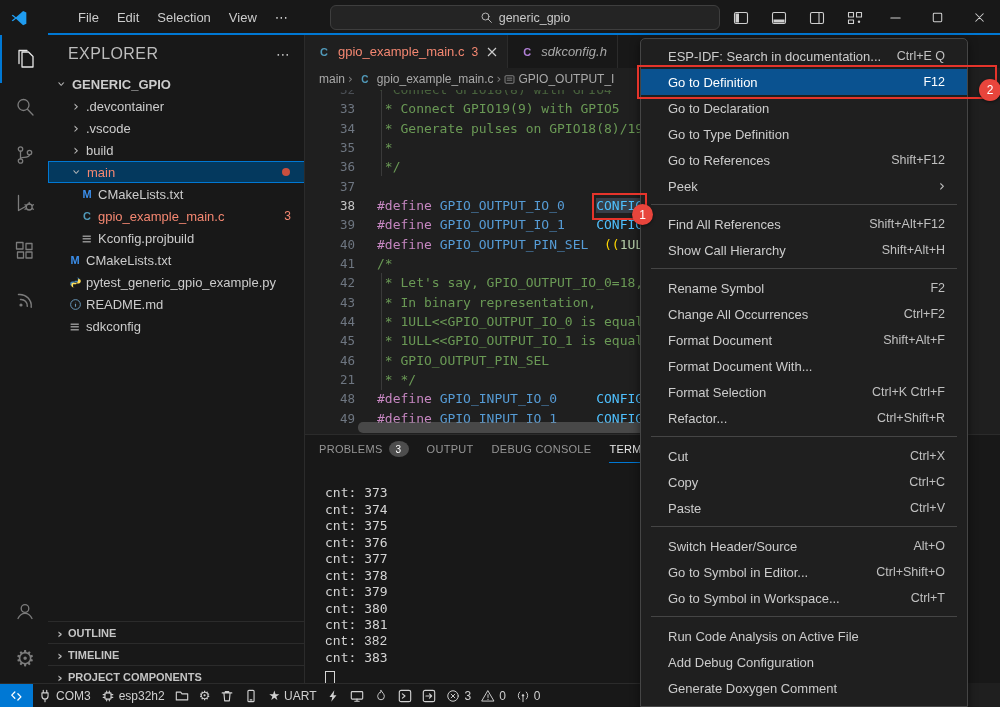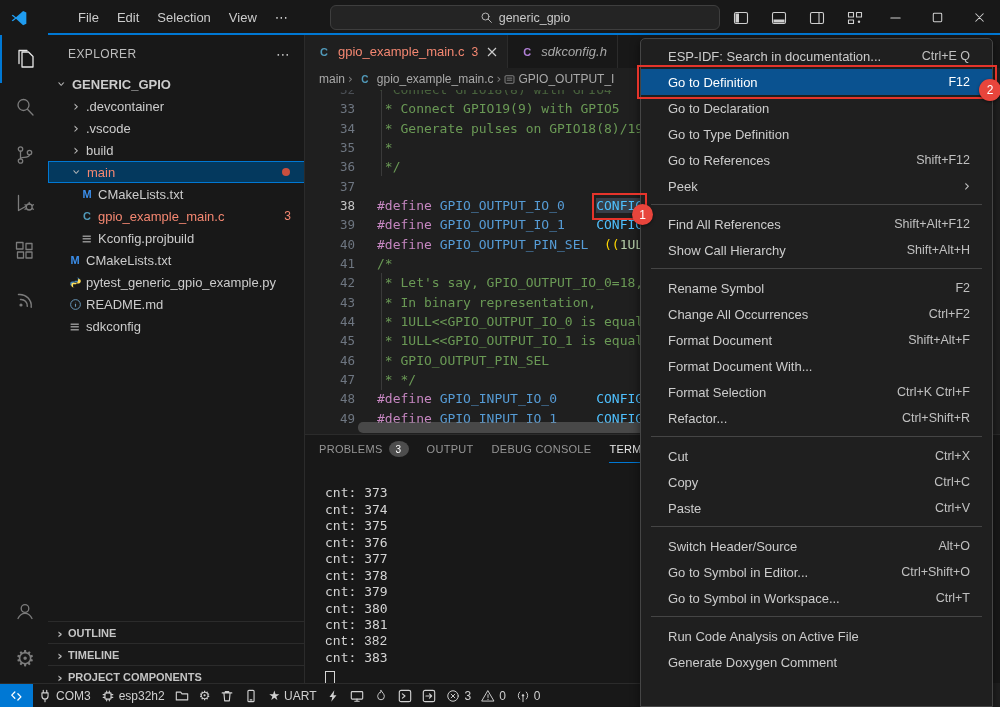--- a/index.html
+++ b/index.html
@@ -30,21 +30,21 @@
   .ab-item{height:48px;display:flex;align-items:center;justify-content:center;color:#7c7c7c;
            border-left:2px solid transparent;box-sizing:border-box;}
   .ab-item.active{color:#e7e7e7;border-left:2px solid #0078d4;}
   #ab-bottom{margin-top:auto;}
   .ab-glyph{font-size:22px;line-height:1;}
 
   
   #sidebar{position:absolute;left:48px;top:35px;width:257px;height:648px;background:#181818;
            border-right:1px solid #2b2b2b;box-sizing:border-box;overflow:hidden;}
   #sidebar-header{height:38px;display:flex;align-items:center;padding:0 14px 0 20px;}
-  #sidebar-title{font-size:12px;color:#bdbdbd;letter-spacing:.4px;}
+  #sidebar-title{font-size:16px;color:#bdbdbd;letter-spacing:.4px;}
   #sidebar-more{margin-left:auto;color:#bdbdbd;font-size:14px;}
   #tree{position:absolute;left:0;top:38px;width:257px;}
   .trow{position:absolute;left:0;width:257px;height:22px;display:flex;align-items:center;
         box-sizing:border-box;color:#cccccc;}
   .trow.selected{background:#04395e;border:1px solid #0078d4;}
   .trow .chev{width:16px;color:#b8b8b8;font-size:14px;display:inline-block;text-align:center;
               font-family:"DejaVu Sans",sans-serif;}
   .chev.expanded{transform:rotate(90deg);}
   .ficon{width:18px;display:inline-flex;justify-content:center;align-items:center;
          font-weight:bold;font-size:11px;}
@@ -104,21 +104,21 @@
 
   
   #statusbar{position:absolute;left:0;top:683px;width:820px;height:24px;background:#181818;
              border-top:1px solid #2b2b2b;box-sizing:border-box;display:flex;align-items:center;
              font-size:12px;color:#d0d0d0;}
   .sb-item{display:flex;align-items:center;gap:4px;padding:0 5px;height:24px;}
   .sb-item.remote{background:#0078d4;color:#ffffff;width:23px;justify-content:center;padding:0 5px;}
   .sb-glyph{font-size:13px;line-height:1;}
 
   
-  #context-menu{position:absolute;left:640px;top:38px;width:353px;height:669px;background:#1f1f1f;
+  #context-menu{position:absolute;left:640px;top:38px;width:328px;height:669px;background:#1f1f1f;
                 border:1px solid #454545;border-radius:5px 5px 0 0;box-sizing:border-box;
                 box-shadow:0 3px 10px rgba(0,0,0,.55);padding-top:4px;overflow:hidden;z-index:50;}
   .cm-item{height:26px;display:flex;align-items:center;padding:0 22px 0 27px;color:#cccccc;}
   .cm-item.hl{background:#0a5290;color:#ffffff;}
   .cm-label{white-space:nowrap;}
   .cm-key{margin-left:auto;font-size:12.5px;color:#c0c0c0;white-space:nowrap;}
   .cm-item.hl .cm-key{color:#ffffff;}
   .cm-sub{margin-left:auto;font-size:15px;color:#c0c0c0;}
   .menu-sep{height:1px;background:#454545;margin:5px 10px 6px 10px;}
 
@@ -449,21 +449,21 @@
         </div>
         <div class="code-line" style="top: 241.2px;">
           <span class="ln">45</span>
           <span class="ltext"><span class="tok-comment"> * 1ULL&lt;&lt;GPIO_OUTPUT_IO_1 is equal</span></span>
         </div>
         <div class="code-line" style="top: 260.55px;">
           <span class="ln">46</span>
           <span class="ltext"><span class="tok-comment"> * GPIO_OUTPUT_PIN_SEL</span></span>
         </div>
         <div class="code-line" style="top: 279.9px;">
-          <span class="ln">47</span>
+          <span class="ln">21</span>
           <span class="ltext"><span class="tok-comment"> * */</span></span>
         </div>
         <div class="code-line" style="top: 299.25px;">
           <span class="ln">48</span>
           <span class="ltext"><span class="tok-kw">#define </span><span class="tok-name">GPIO_INPUT_IO_0     </span><span class="tok-config">CONFIG_</span></span>
         </div>
         <div class="code-line" style="top: 318.6px;">
           <span class="ln">49</span>
           <span class="ltext"><span class="tok-kw">#define </span><span class="tok-name">GPIO_INPUT_IO_1     </span><span class="tok-config">CONFIG_</span></span>
         </div>
@@ -704,20 +704,23 @@
       </div>
       <div class="cm-item">
         <span class="cm-label">Go to Symbol in Workspace...</span>
         <span class="cm-key">Ctrl+T</span>
       </div>
       <div class="menu-sep"></div>
       <div class="cm-item">
         <span class="cm-label">Run Code Analysis on Active File</span>
       </div>
       <div class="cm-item">
+        <span class="cm-label">Add Debug Configuration</span>
+      </div>
+      <div class="cm-item">
         <span class="cm-label">Generate Doxygen Comment</span>
       </div>
     </div>
 
   <div class="anno-box" style="left:592px;top:193px;width:51px;height:23px"></div>
   <div class="anno-badge" style="left:632px;top:204px;width:21px;height:21px">1</div>
   <div class="anno-box" style="left:637px;top:65px;width:356px;height:30px"></div>
   <div class="anno-badge" style="left:979px;top:79px;width:22px;height:22px">2</div>
 
 </div>

